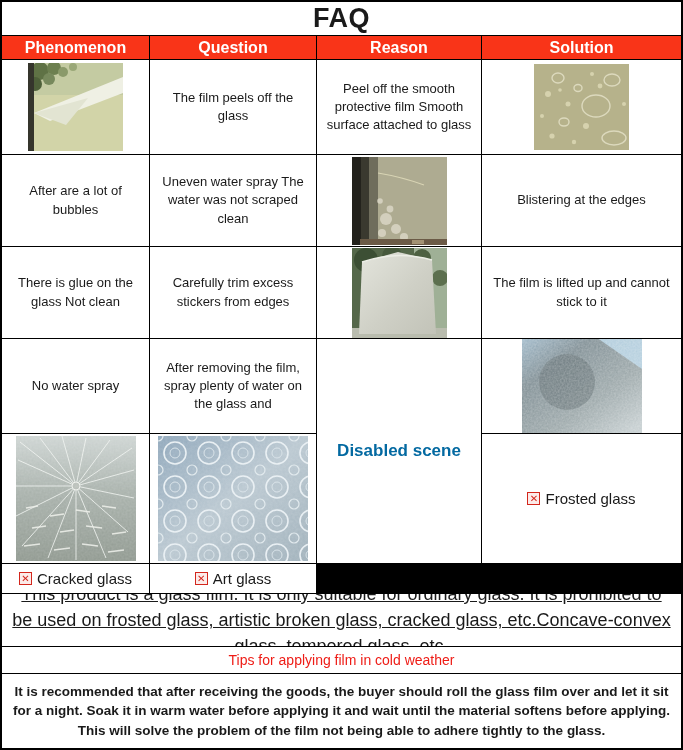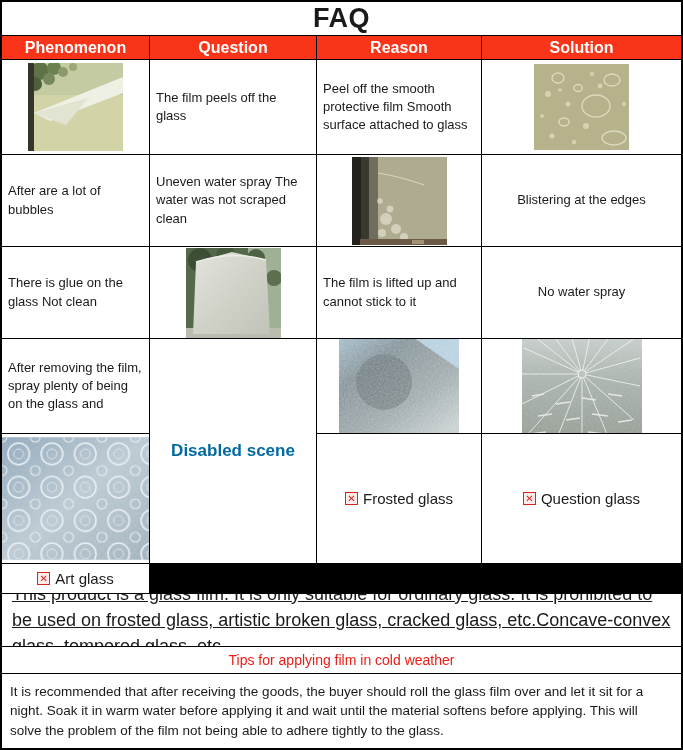--- a/index.html
+++ b/index.html
@@ -5,38 +5,38 @@
   html,body{margin:0;padding:0;background:#fff;}
   body{font-family:"Liberation Sans","DejaVu Sans",sans-serif;color:#1a1a1a;}
   .page{
     width:683px;height:750px;box-sizing:border-box;
     border:2px solid #000;background:#000;
     display:grid;
     grid-template-columns:147px 166px 164px 1fr;
     grid-template-rows:33px 23px 94px 91px 91px 94px 129px 29px 52px 26px 74px;
     gap:1px;
   }
-  .cell{background:#fff;display:flex;align-items:center;justify-content:center;text-align:left;overflow:hidden;}
+  .cell{background:#fff;display:flex;align-items:center;justify-content:center;text-align:center;overflow:hidden;}
   .full{grid-column:1 / -1;}
   .title{font-size:27px;font-weight:bold;letter-spacing:.5px;}
   .hdr{background:#f93418;font-weight:bold;font-size:16px;color:#ffffff;}
   .txt{font-size:13px;line-height:1.4;padding:2px 6px;}
   .photo-cell{padding:2px 0;}
   .photo-cell svg{display:block;}
   .scene-label{color:#0369a1;font-weight:bold;font-size:17px;grid-row:span 2;}
   .caption{font-size:15px;gap:3px;}
   .xbox{
     display:inline-flex;width:13px;height:13px;box-sizing:border-box;
     border:1px solid #d3261c;color:#d3261c;background:#fcebe9;
     font-size:10px;font-weight:bold;line-height:1;
     align-items:center;justify-content:center;margin-right:2px;flex:0 0 auto;
   }
   .note{font-size:18px;line-height:1.45;padding:2px 10px;text-decoration:underline;}
   .tips{color:#ee1c16;font-size:14px;}
-  .final{font-size:13.5px;line-height:1.45;padding:2px 8px;}
+  .final{font-size:13.5px;line-height:1.45;padding:2px 8px;font-weight:bold;}
 </style>
 </head>
 <body>
 
 <div class="page">
 
   <div class="cell full title">FAQ</div>
 
   <div class="cell hdr">Phenomenon</div>
   <div class="cell hdr">Question</div>
@@ -103,20 +103,21 @@
         <circle cx="52" cy="80" r="4"></circle>
         <circle cx="38" cy="52" r="3.4"></circle>
         <circle cx="28" cy="44" r="2.8"></circle>
       </g>
       <rect x="8" y="82" width="87" height="6" fill="#6b5a46"></rect>
       <rect x="60" y="83" width="12" height="4" fill="#a39274"></rect>
     </svg>
   </div>
   <div class="cell txt">Blistering at the edges</div>
   <div class="cell txt">There is glue on the glass Not clean</div>
+  <div class="cell txt">Carefully trim excess stickers from edges</div>
 
   <div class="cell photo-cell">
     <svg width="95" height="90" viewBox="0 0 95 90">
       <rect width="95" height="90" fill="#55684a"></rect>
       <rect x="62" y="0" width="33" height="90" fill="#9fb096"></rect>
       <circle cx="14" cy="12" r="12" fill="#3c4f34"></circle>
       <circle cx="40" cy="8" r="10" fill="#46593c"></circle>
       <circle cx="70" cy="10" r="9" fill="#4e6142"></circle>
       <circle cx="88" cy="30" r="8" fill="#5c6f4e"></circle>
       <rect x="0" y="80" width="95" height="10" fill="#b9bcae"></rect>
@@ -126,21 +127,21 @@
           <stop offset="0.55" stop-color="#cfd0c6"></stop>
           <stop offset="1" stop-color="#c2c3b8"></stop>
         </linearGradient>
       </defs>
       <polygon points="10,14 46,4 80,12 84,86 7,86" fill="url(#filmg)"></polygon>
       <path d="M10,14 Q45,2 80,12" stroke="#eceee6" stroke-width="1.5" fill="none"></path>
     </svg>
   </div>
   <div class="cell txt">The film is lifted up and cannot stick to it</div>
   <div class="cell txt">No water spray</div>
-  <div class="cell txt">After removing the film, spray plenty of being on the glass and</div>
+  <div class="cell txt">After removing the film, spray plenty of water on the glass and</div>
 
   <div class="cell scene-label">Disabled scene</div>
 
   <div class="cell photo-cell">
     <svg width="120" height="125" viewBox="0 0 120 125">
       <defs>
         <linearGradient id="frog" x1="0" y1="0" x2="0.7" y2="1">
           <stop offset="0" stop-color="#a9c6da"></stop>
           <stop offset="0.35" stop-color="#7d8c92"></stop>
           <stop offset="0.7" stop-color="#9aa6a8"></stop>
@@ -233,21 +234,21 @@
       <rect width="150" height="125" filter="url(#artn)" opacity="0.55"></rect>
     </svg>
   </div>
 
   <div class="cell caption">
     <span class="xbox">✕</span>
     <span>Frosted glass</span>
   </div>
   <div class="cell caption">
     <span class="xbox">✕</span>
-    <span>Question glass</span>
+    <span>Cracked glass</span>
   </div>
   <div class="cell caption">
     <span class="xbox">✕</span>
     <span>Art glass</span>
   </div>
 
   <div class="cell full note">This product is a glass film. It is only suitable for ordinary glass. It is prohibited to be used on frosted glass, artistic broken glass, cracked glass, etc.Concave-convex glass, tempered glass, etc.</div>
   <div class="cell full tips">Tips for applying film in cold weather</div>
   <div class="cell full final">It is recommended that after receiving the goods, the buyer should roll the glass film over and let it sit for a night. Soak it in warm water before applying it and wait until the material softens before applying. This will solve the problem of the film not being able to adhere tightly to the glass.</div>
 

